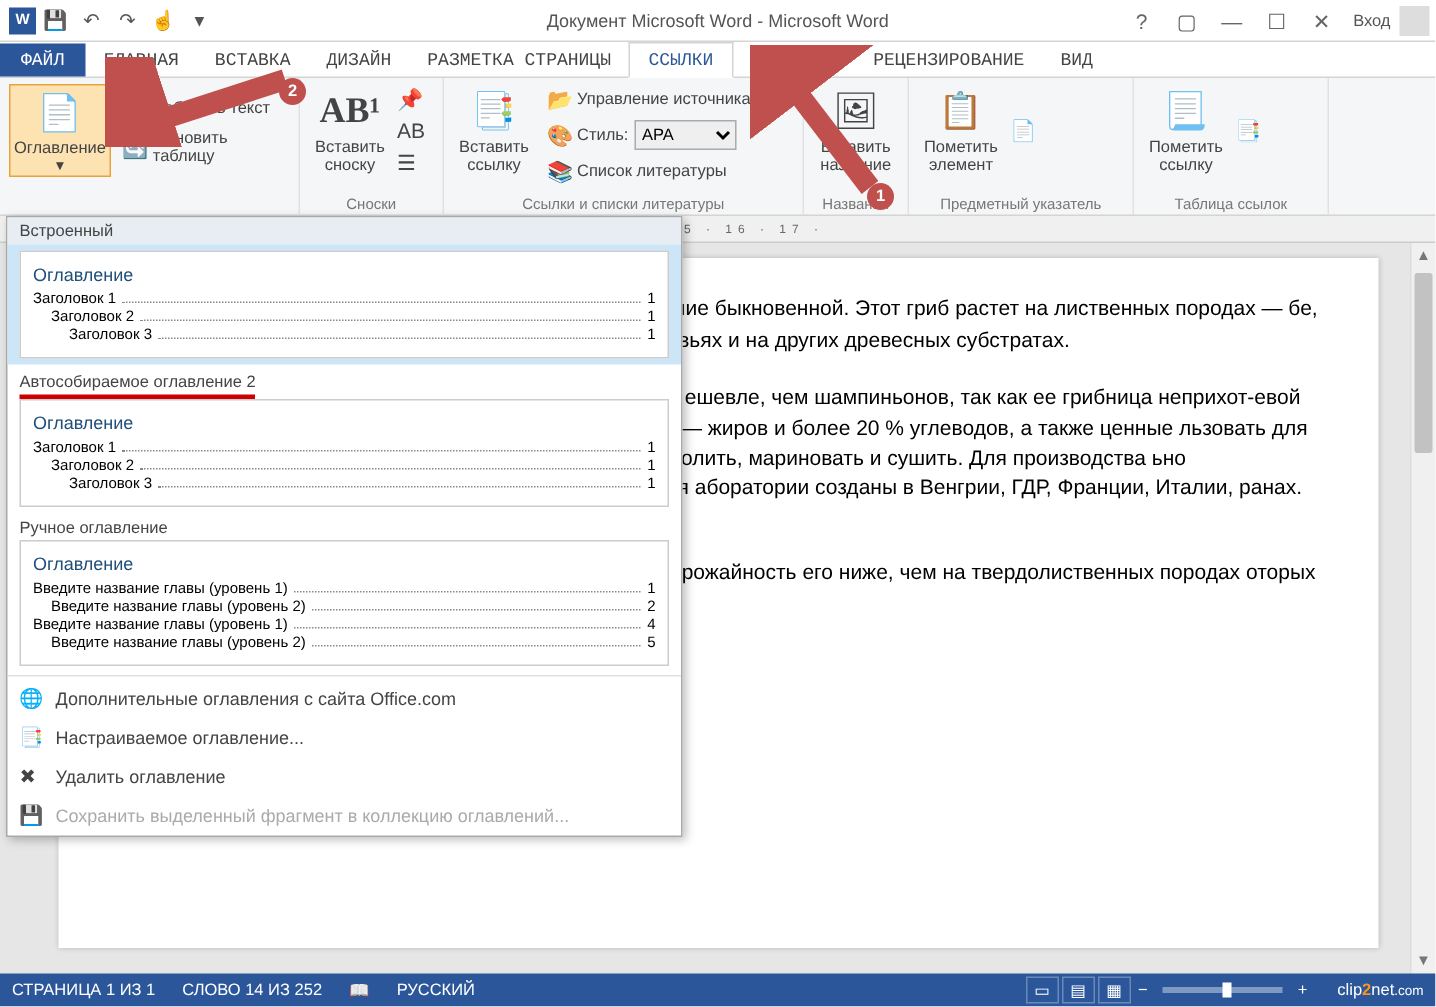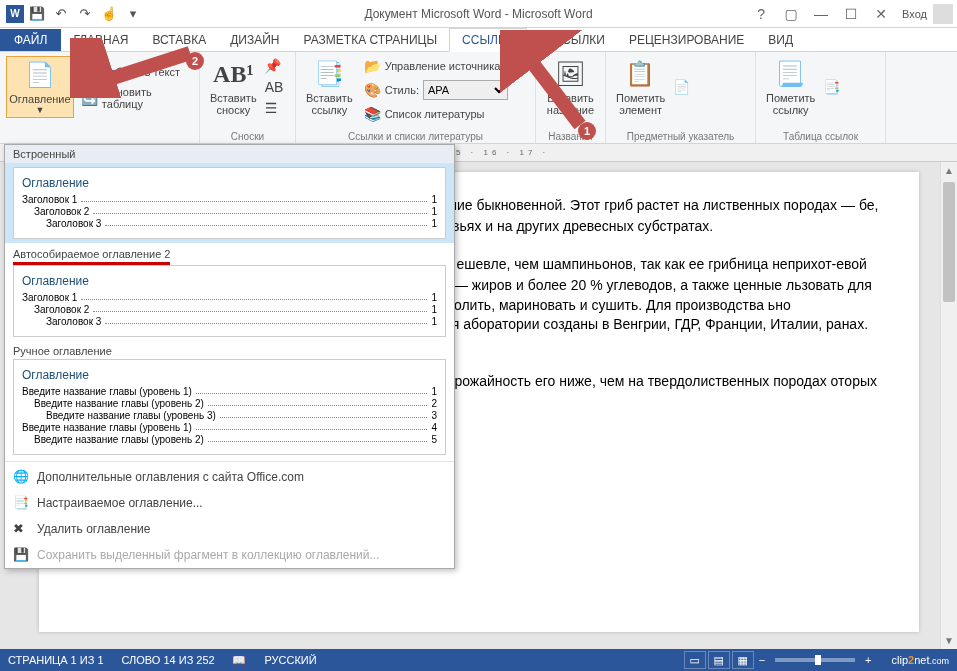--- a/index.html
+++ b/index.html
@@ -11,21 +11,21 @@
 .titlebar .qat .wicon { width: 18px; height: 18px; background: #2b579a; display: flex; align-items: center; justify-content: center; color: #fff; font-size: 10px; font-weight: bold; }
 .titlebar .qat .qbtn { width: 22px; height: 22px; display: flex; align-items: center; justify-content: center; color: #555; font-size: 13px; }
 .titlebar .title { position: absolute; left: 50%; transform: translateX(-50%); color: #555; font-size: 12px; }
 .titlebar .wctrl { margin-left: auto; display: flex; align-items: center; }
 .titlebar .wctrl .btn { width: 30px; height: 22px; display: flex; align-items: center; justify-content: center; color: #666; font-size: 14px; }
 .titlebar .wctrl .login { font-size: 11px; color: #555; padding: 0 6px; }
 .titlebar .wctrl .avatar { width: 20px; height: 20px; background: #ddd; margin-right: 4px; }
 
 
 .ribbon-tabs { height: 24px; background: #fff; display: flex; align-items: flex-end; border-bottom: 1px solid #d4d4d4; }
-.ribbon-tabs .tab { padding: 4px 12px; font-size: 12px; color: #444; text-transform: uppercase; cursor: pointer; }
+.ribbon-tabs .tab { padding: 4px 12px; font-size: 12px; color: #444; text-transform: uppercase; cursor: pointer; font-family: Liberation Mono, monospace; }
 .ribbon-tabs .tab.file { background: #2b579a; color: #fff; padding: 4px 14px; }
 .ribbon-tabs .tab.active { background: #fff; border: 1px solid #d4d4d4; border-bottom: 1px solid #fff; position: relative; top: 1px; color: #2b579a; }
 
 
 .ribbon-body { height: 92px; background: #f5f6f7; border-bottom: 1px solid #d4d4d4; display: flex; align-items: stretch; position: relative; }
 .rgroup { border-right: 1px solid #e1e1e1; padding: 4px 6px; display: flex; flex-direction: column; position: relative; }
 .rgroup .glabel { position: absolute; bottom: 1px; left: 0; right: 0; text-align: center; font-size: 10px; color: #777; }
 .bigbtn { display: flex; flex-direction: column; align-items: center; justify-content: center; padding: 2px 4px; min-width: 48px; color: #444; font-size: 11px; cursor: pointer; }
 .bigbtn .ico { width: 32px; height: 32px; margin-bottom: 2px; display: flex; align-items: center; justify-content: center; font-size: 24px; }
 .bigbtn.selected { background: #fde2b2; border: 1px solid #e8a33d; }
@@ -170,21 +170,21 @@
 ссылку</span>
       </div>
       <div style="display:flex;flex-direction:column;gap:2px;margin-left:4px;">
         <div class="smallbtn">
             <span class="ico">📂</span>
             <span>Управление источниками</span>
           </div>
         <div class="smallbtn">
           <span class="ico">🎨</span>
           <span style="margin-right:4px;">Стиль:</span>
-          <select class="style" style="width:85px;"><option>APA</option></select>
+          <select class="style" style="width:68px;"><option>APA</option></select>
         </div>
         <div class="smallbtn">
             <span class="ico">📚</span>
             <span>Список литературы</span>
           </div>
       </div>
     </div>
     <div class="glabel">Ссылки и списки литературы</div>
   </div>
 
@@ -299,25 +299,20 @@
       <div id="manual-lines">
           <div class="pline" style="padding-left: 0px;">
             <span class="pl">Введите название главы (уровень 1)</span>
             <span class="pd"></span>
             <span class="pn">1</span>
           </div>
           <div class="pline" style="padding-left: 12px;">
             <span class="pl">Введите название главы (уровень 2)</span>
             <span class="pd"></span>
             <span class="pn">2</span>
-          </div>
-          <div class="pline" style="padding-left: 24px;">
-            <span class="pl">Введите название главы (уровень 3)</span>
-            <span class="pd"></span>
-            <span class="pn">3</span>
           </div>
           <div class="pline" style="padding-left: 0px;">
             <span class="pl">Введите название главы (уровень 1)</span>
             <span class="pd"></span>
             <span class="pn">4</span>
           </div>
           <div class="pline" style="padding-left: 12px;">
             <span class="pl">Введите название главы (уровень 2)</span>
             <span class="pd"></span>
             <span class="pn">5</span>

